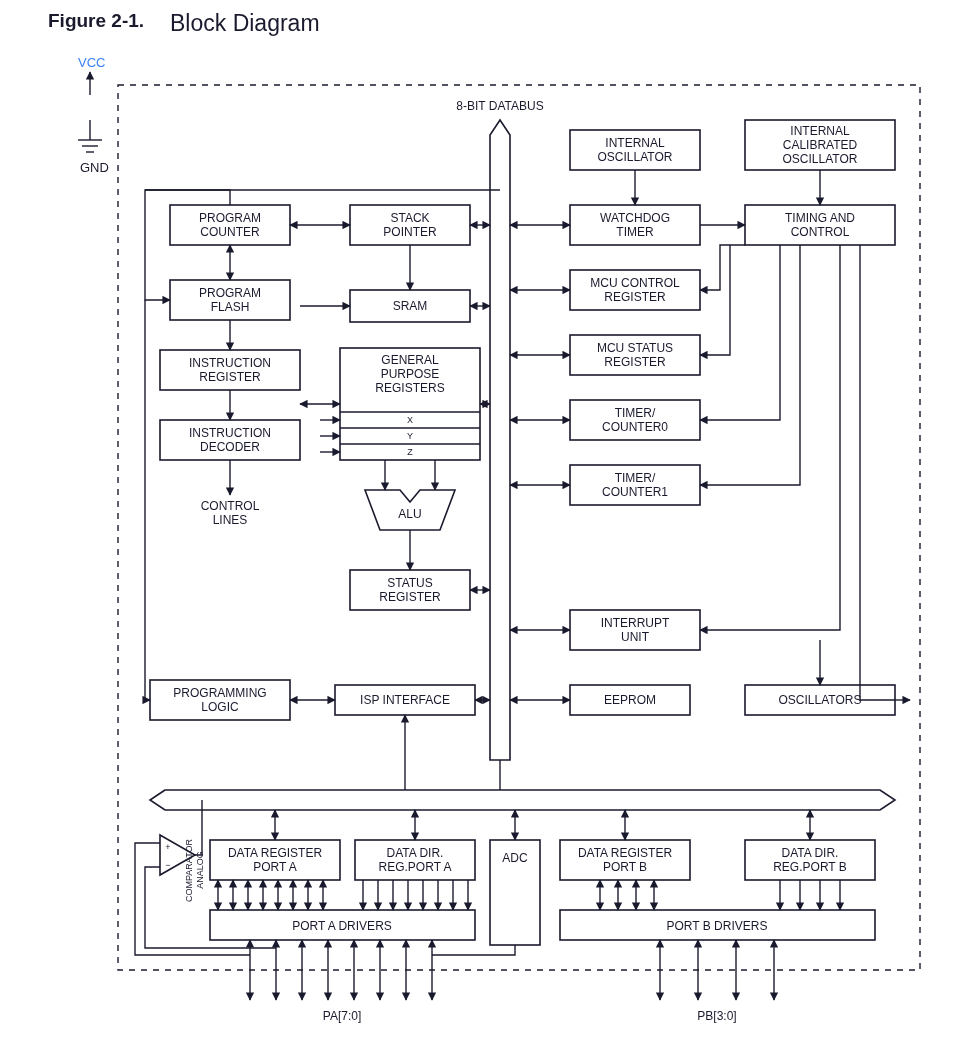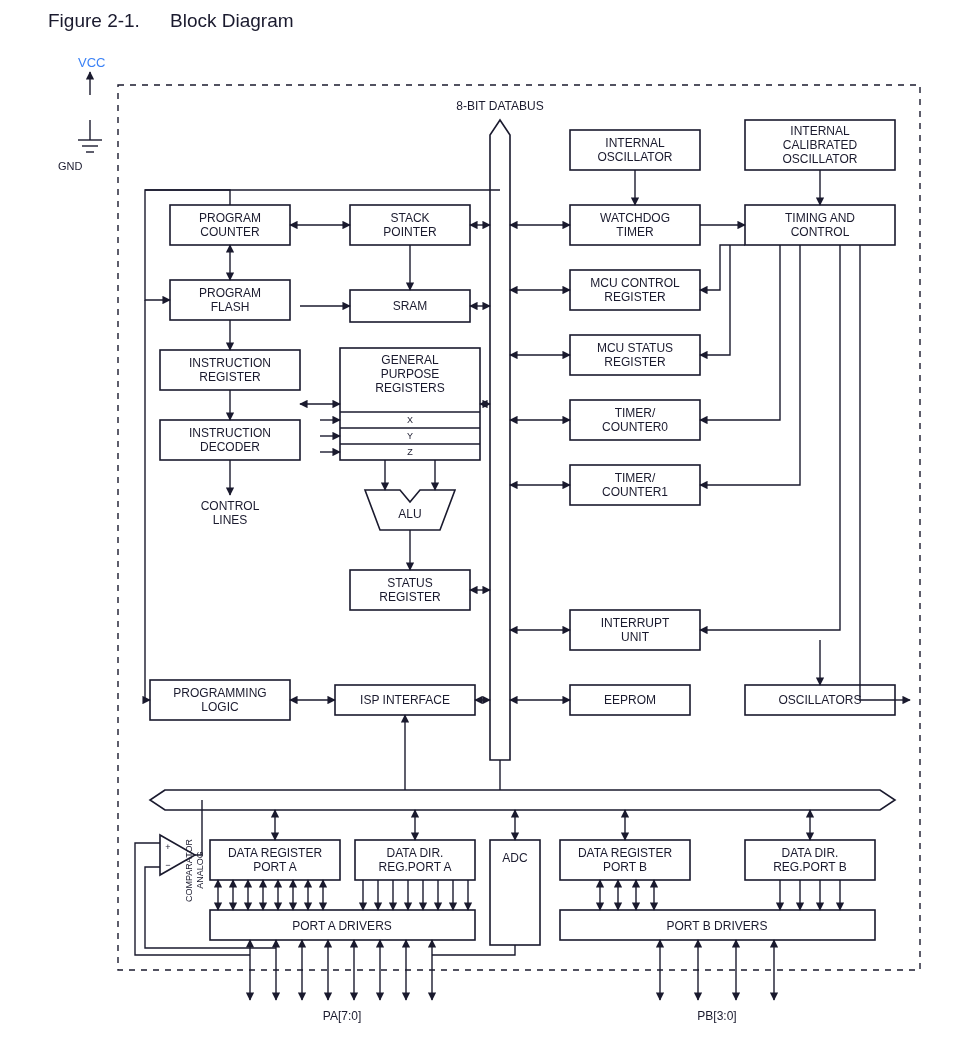--- a/index.html
+++ b/index.html
@@ -1,20 +1,20 @@
 <!DOCTYPE html>
 <html><head>
 <meta charset="utf-8">
 <style>
   html,body{margin:0;padding:0;background:#fff;font-family:Helvetica,Arial,sans-serif}
   .page{position:relative;width:976px;height:1060px}
-  .figlabel{position:absolute;left:48px;top:10px;font-weight:400;font-size:19px;color:#1a1a2e}
-  .figtitle{position:absolute;left:170px;top:10px;font-size:19px;color:#1a1a2e}
+  .figlabel{position:absolute;left:48px;top:10px;font-weight:700;font-size:19px;color:#1a1a2e}
+  .figtitle{position:absolute;left:170px;top:10px;font-size:23px;color:#1a1a2e}
   .vcc{position:absolute;left:78px;top:55px;font-size:13px;color:#3b82f6}
-  .gnd{position:absolute;left:58px;top:160px;font-size:11px;color:#1a1a2e}
+  .gnd{position:absolute;left:80px;top:160px;font-size:13px;color:#1a1a2e}
   svg{position:absolute;left:0;top:0}
   .box{fill:#fff;stroke:#1a1a2e;stroke-width:1.6}
   .boxtext{font-family:Helvetica,Arial,sans-serif;font-size:12px;fill:#1a1a2e;text-anchor:middle}
   .label{font-family:Helvetica,Arial,sans-serif;font-size:12px;fill:#1a1a2e;text-anchor:middle}
   .tiny{font-size:9px}
   .wire{stroke:#1a1a2e;stroke-width:1.4;fill:none}
   .dash{stroke:#1a1a2e;stroke-width:1.4;fill:none;stroke-dasharray:6 6}
   .bus{fill:#fff;stroke:#1a1a2e;stroke-width:1.6}
   .vtext{writing-mode:vertical-rl;transform:rotate(180deg);transform-box:fill-box;transform-origin:center}
 </style>

